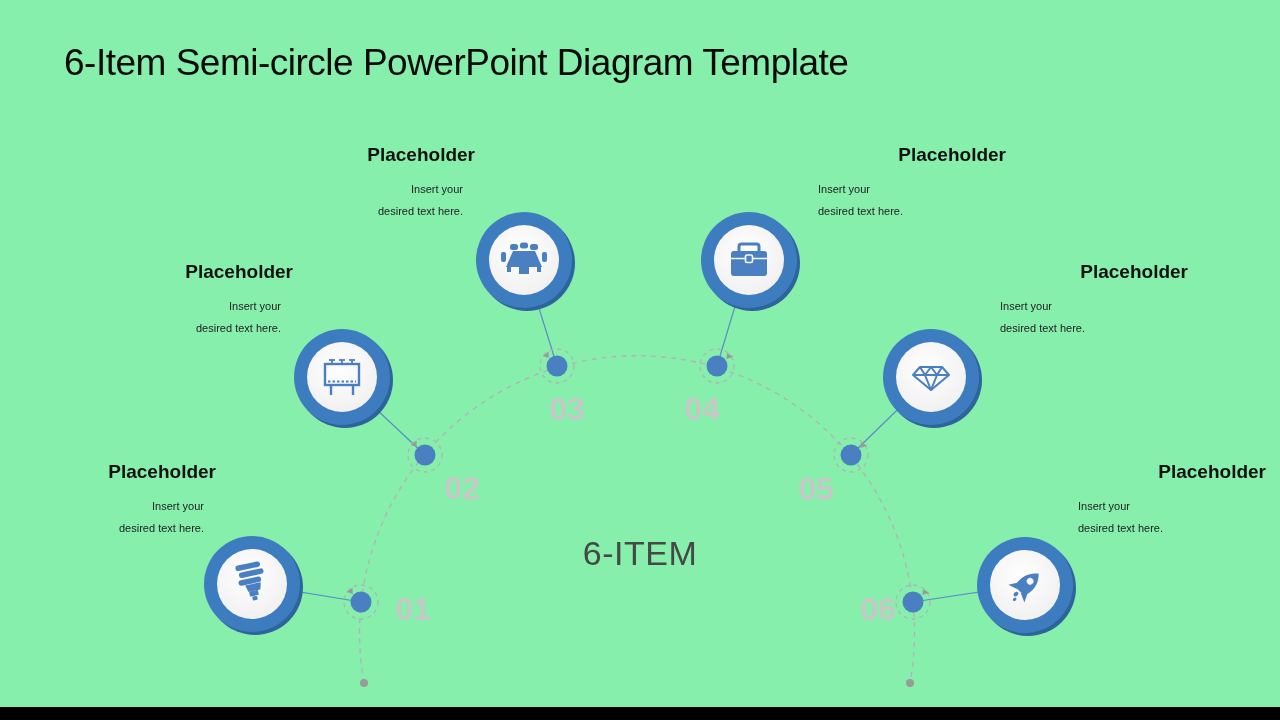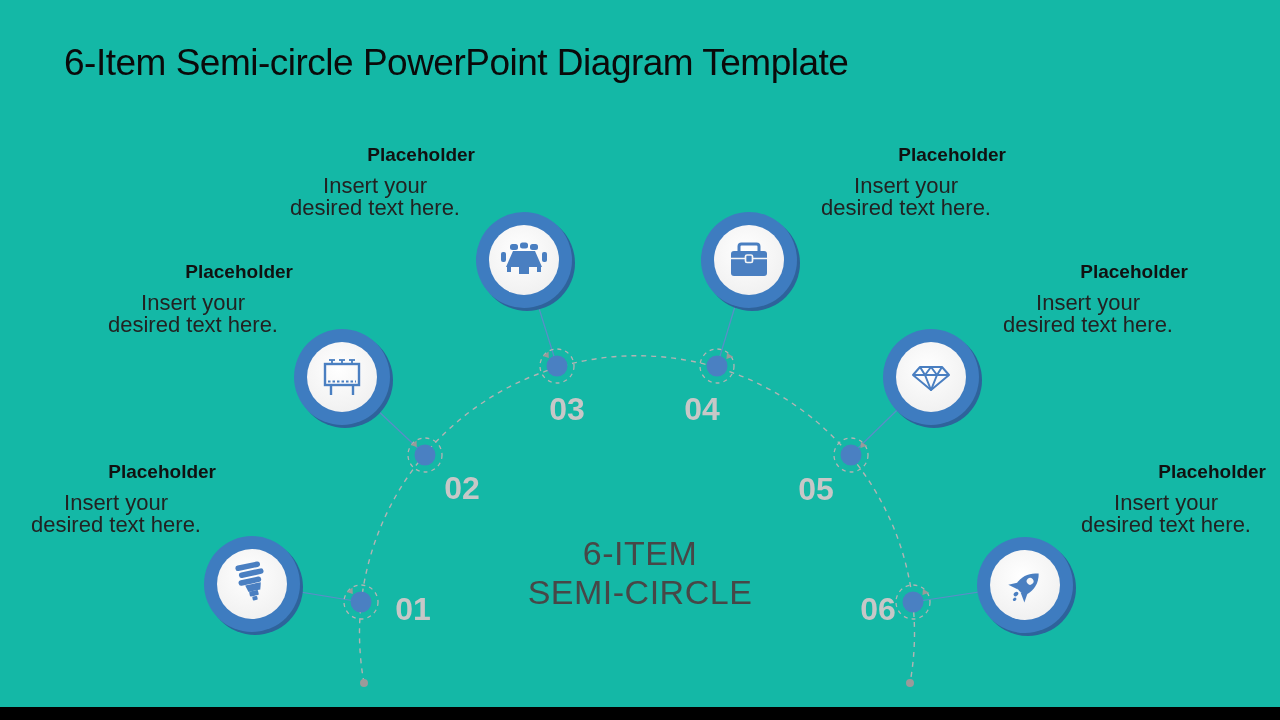--- a/index.html
+++ b/index.html
@@ -1,27 +1,27 @@
 <!DOCTYPE html>
 <html style="--title-black: #0a0a0a; --ring-blue: #3e7cc0; --ring-shadow: #2e639b; --dot-blue: #4a80c2; --icon-blue: #4a7fc1; --dashed-gray: #b3b3b3; --number-gray: #c7c7c7; --center-text-gray: #474747;"><head>
 <meta charset="utf-8">
 <style>
   html,body{margin:0;padding:0;}
   body{font-family:"Liberation Sans", sans-serif; background:#fff;}
-  .slide{position:relative;width:1280px;height:720px;background:#14b8a6;overflow:hidden;}
+  .slide{position:relative;width:1280px;height:720px;background:#86efac;overflow:hidden;}
 
   .title{
     position:absolute;left:64px;top:42px;margin:0;
     font-size:37px;font-weight:400;color:var(--title-black,#0a0a0a);
     letter-spacing:-0.5px;white-space:nowrap;
   }
 
   .block{position:absolute;width:200px;}
   .block h3{margin:0 0 9px 0;font-size:19px;font-weight:700;color:#111;text-align:right;}
-  .block p{margin:0;font-size:22px;line-height:22px;color:#222;text-align:center;}
+  .block p{margin:12px;font-size:11px;line-height:22px;color:#222;}
   .align-right{text-align:right;}
   .align-left{text-align:left;}
 
   .center-caption{
     position:absolute;left:500px;top:534px;width:280px;text-align:center;
     font-size:34px;line-height:39px;color:var(--center-text-gray,#474747);
     letter-spacing:0.5px;
   }
 
   svg{position:absolute;left:0;top:0;}
@@ -216,17 +216,17 @@
     <h3>Placeholder</h3>
     <p><span>Insert your</span><br><span>desired text here.</span></p>
   </div>
   <div class="block align-left" style="left:1066px;top:461px;">
     <h3>Placeholder</h3>
     <p><span>Insert your</span><br><span>desired text here.</span></p>
   </div>
 
   <div class="center-caption">
     <span>6-ITEM</span><br>
-    <span>SEMI-CIRCLE</span><br>
+    <br>
   </div>
 
   <div class="bottom-bar"></div>
 </div>
 
 </body></html>

